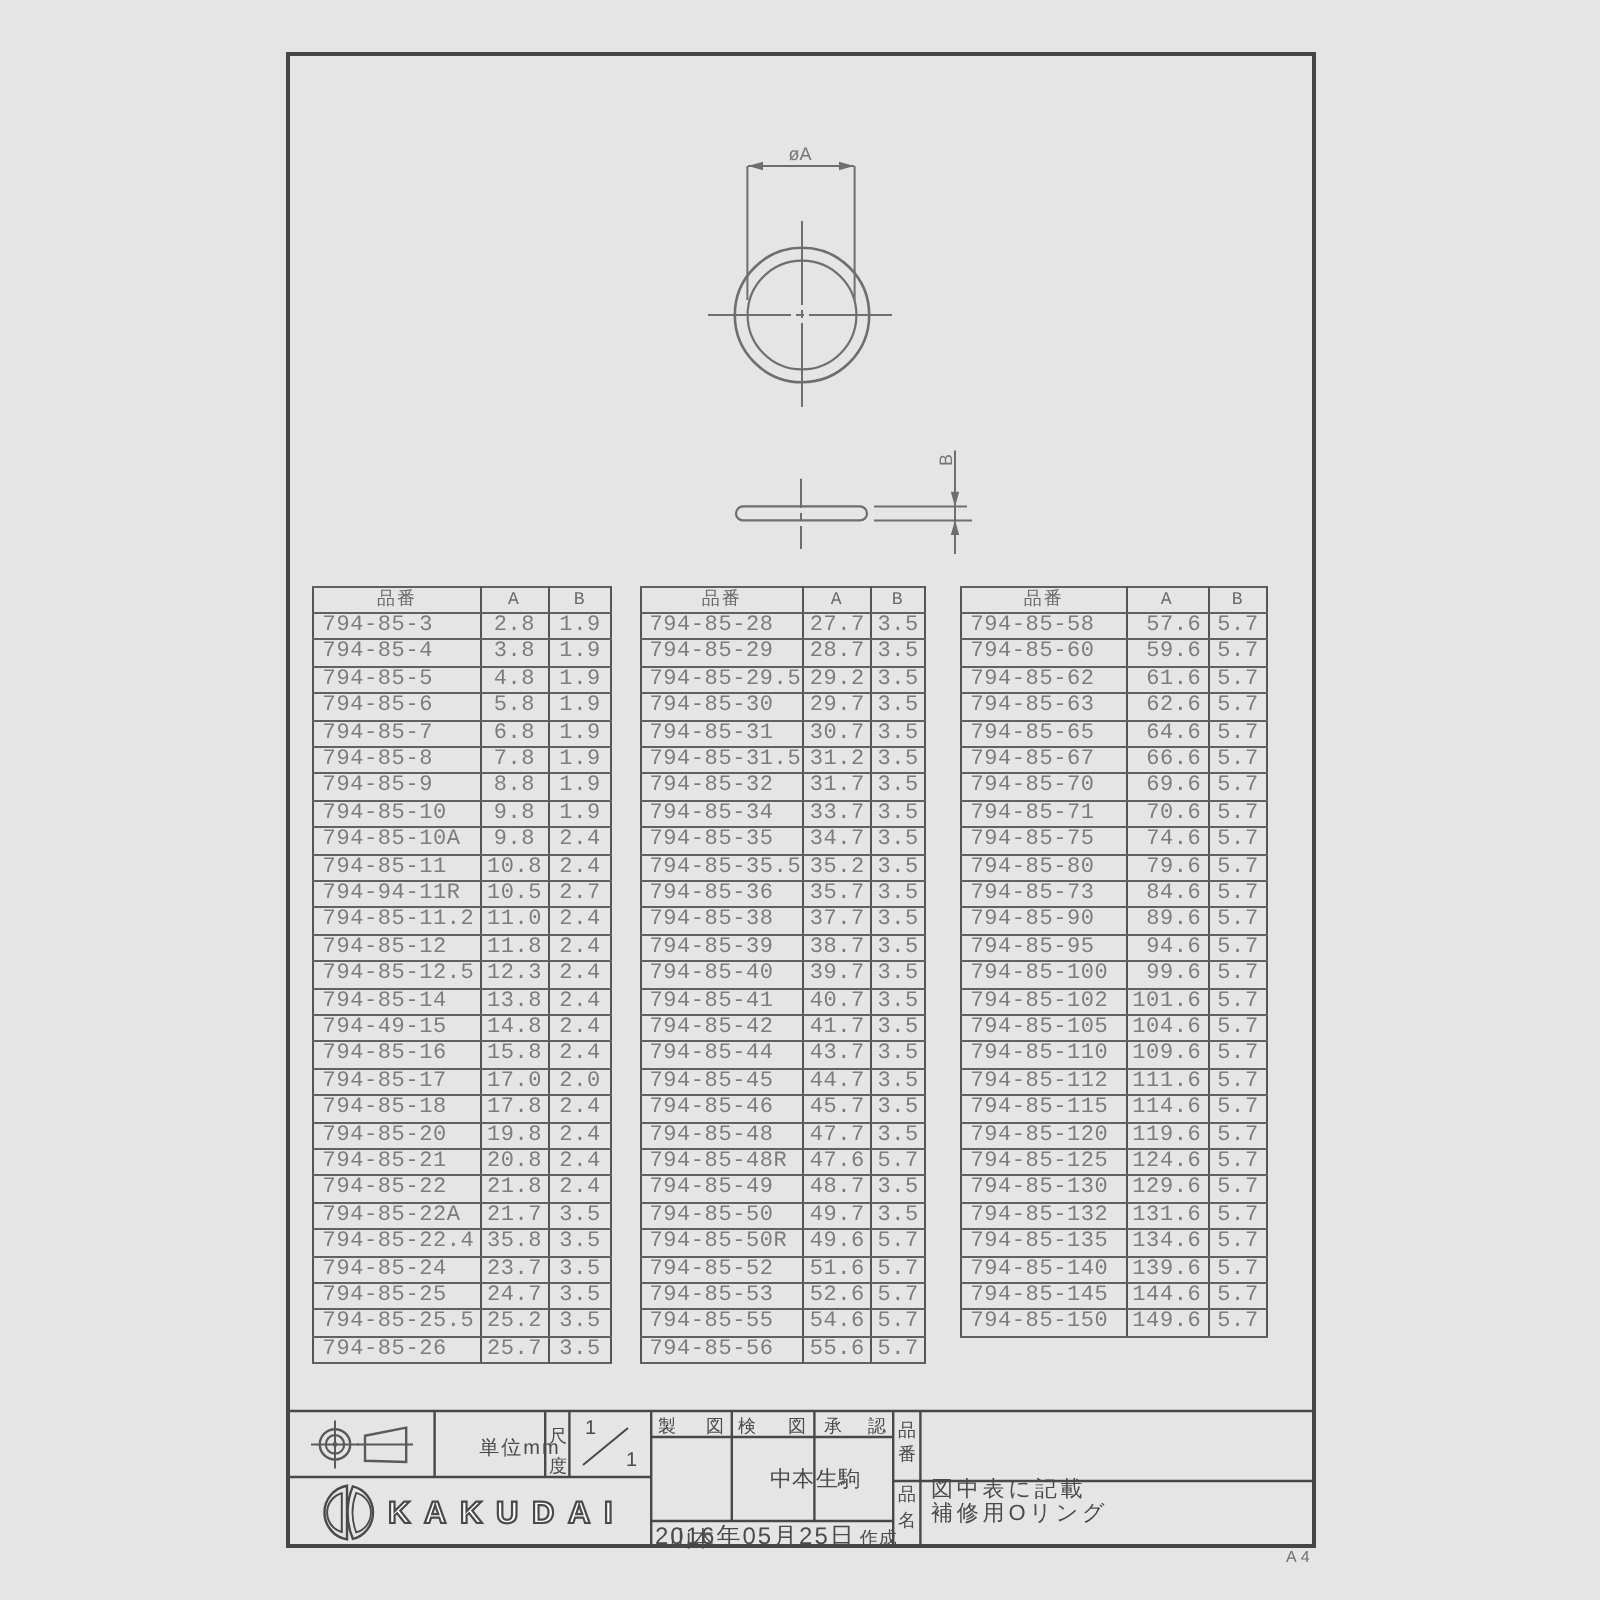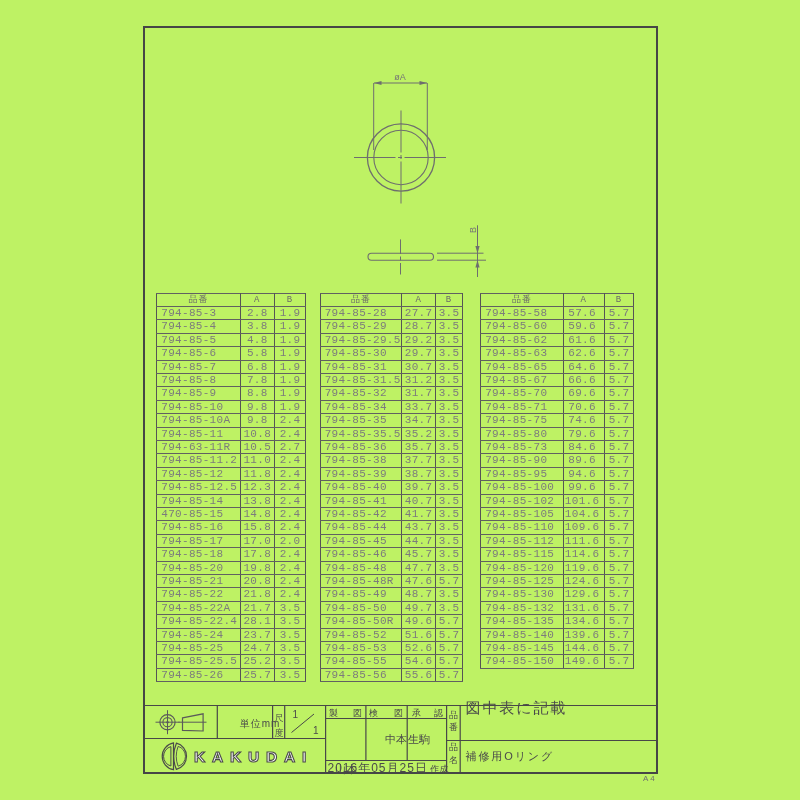--- a/index.html
+++ b/index.html
@@ -1,24 +1,24 @@
 <!DOCTYPE html>
 <html><head><meta charset="utf-8">
 <style>
 html,body{margin:0;padding:0;background:#ffffff;}
-#page{position:relative;width:800px;height:800px;background:#bef264;overflow:hidden;
+#page{position:relative;width:800px;height:800px;background:#e5e5e5;overflow:hidden;
 font-family:"Liberation Sans",sans-serif;-webkit-font-smoothing:antialiased;
 filter:blur(0.35px);}
 #frame{position:absolute;left:143px;top:26px;width:511px;height:744px;border:2px solid #464646;}
 table.spec{position:absolute;border-collapse:collapse;table-layout:fixed;
 font-family:"Liberation Mono",monospace;font-size:11px;color:#7c7c7c;}
 table.spec td{border-top:1px solid #616161;border-bottom:1px solid #616161;border-left:1.6px solid #555555;border-right:1.6px solid #555555;height:12.4px;padding:0 0 0 0;line-height:12.4px;overflow:hidden;white-space:nowrap;}
 table.spec td.l{text-align:left;padding-left:4px;letter-spacing:0.3px;}
 table.spec td.c{text-align:center;letter-spacing:0.3px;}
-table.spec td.r{text-align:center;padding-right:3px;letter-spacing:0.3px;}
+table.spec td.r{text-align:right;padding-right:3px;letter-spacing:0.3px;}
 table.spec tr.hd td{font-family:Liberation Mono, monospace;font-size:9px;color:#6a6a6a;letter-spacing:1px;}
 .tb{position:absolute;color:#4a4a4a;}
 svg{position:absolute;left:0;top:0;}
 </style></head><body>
 <div id="page">
 <div id="frame"></div>
 
 <svg width="800" height="800" viewBox="0 0 800 800">
 <circle cx="401" cy="157.5" r="33.6" fill="none" stroke="#6e6e6e" stroke-width="1.3"></circle>
 <circle cx="401" cy="157.5" r="27.2" fill="none" stroke="#6e6e6e" stroke-width="1.1"></circle>
@@ -95,21 +95,21 @@
           <td class="l">794-85-10A</td>
           <td class="c">9.8</td>
           <td class="c">2.4</td>
         </tr>
 <tr>
           <td class="l">794-85-11</td>
           <td class="c">10.8</td>
           <td class="c">2.4</td>
         </tr>
 <tr>
-          <td class="l">794-63-11R</td>
+          <td class="l">794-94-11R</td>
           <td class="c">10.5</td>
           <td class="c">2.7</td>
         </tr>
 <tr>
           <td class="l">794-85-11.2</td>
           <td class="c">11.0</td>
           <td class="c">2.4</td>
         </tr>
 <tr>
           <td class="l">794-85-12</td>
@@ -120,21 +120,21 @@
           <td class="l">794-85-12.5</td>
           <td class="c">12.3</td>
           <td class="c">2.4</td>
         </tr>
 <tr>
           <td class="l">794-85-14</td>
           <td class="c">13.8</td>
           <td class="c">2.4</td>
         </tr>
 <tr>
-          <td class="l">470-85-15</td>
+          <td class="l">794-49-15</td>
           <td class="c">14.8</td>
           <td class="c">2.4</td>
         </tr>
 <tr>
           <td class="l">794-85-16</td>
           <td class="c">15.8</td>
           <td class="c">2.4</td>
         </tr>
 <tr>
           <td class="l">794-85-17</td>
@@ -161,21 +161,21 @@
           <td class="c">21.8</td>
           <td class="c">2.4</td>
         </tr>
 <tr>
           <td class="l">794-85-22A</td>
           <td class="c">21.7</td>
           <td class="c">3.5</td>
         </tr>
 <tr>
           <td class="l">794-85-22.4</td>
-          <td class="c">28.1</td>
+          <td class="c">35.8</td>
           <td class="c">3.5</td>
         </tr>
 <tr>
           <td class="l">794-85-24</td>
           <td class="c">23.7</td>
           <td class="c">3.5</td>
         </tr>
 <tr>
           <td class="l">794-85-25</td>
           <td class="c">24.7</td>
@@ -539,15 +539,15 @@
 <div class="tb" style="left:407px;top:707px;width:40px;display:flex;justify-content:space-between;padding:0 4px 0 5px;box-sizing:border-box;font-size:9px;">
       <span>承</span>
       <span>認</span>
     </div>
 <div class="tb" style="left:326px;top:732px;width:40px;text-align:center;font-size:11px;margin-top:30px;">山本</div>
 <div class="tb" style="left:366px;top:732px;width:41px;text-align:right;font-size:11px;">中本</div>
 <div class="tb" style="left:407px;top:732px;width:24px;text-align:center;font-size:11px;">生駒</div>
 <div class="tb" style="left:327.5px;top:760px;font-size:12px;letter-spacing:1px;">2016年05月25日<span style="font-size:9px;margin-left:2px;letter-spacing:0.5px;">作成</span></div>
 <div class="tb" style="left:447px;top:709px;width:13px;text-align:center;font-size:9px;line-height:12px;">品<br>番</div>
 <div class="tb" style="left:447px;top:740.5px;width:13px;text-align:center;font-size:9px;line-height:13.5px;">品<br>名</div>
-<div class="tb" style="left:465.5px;top:699px;font-size:15px;letter-spacing:1.9px;">図中表に記載</div>
+<div class="tb" style="left:465.5px;top:737px;font-size:11px;letter-spacing:1.9px;">図中表に記載</div>
 <div class="tb" style="left:465.5px;top:749px;font-size:11px;letter-spacing:1.9px;">補修用Oリング</div>
 <div class="tb" style="left:643px;top:774px;font-size:8px;letter-spacing:2px;color:#6f6f6f;">A4</div>
 </div>
 </body></html>

